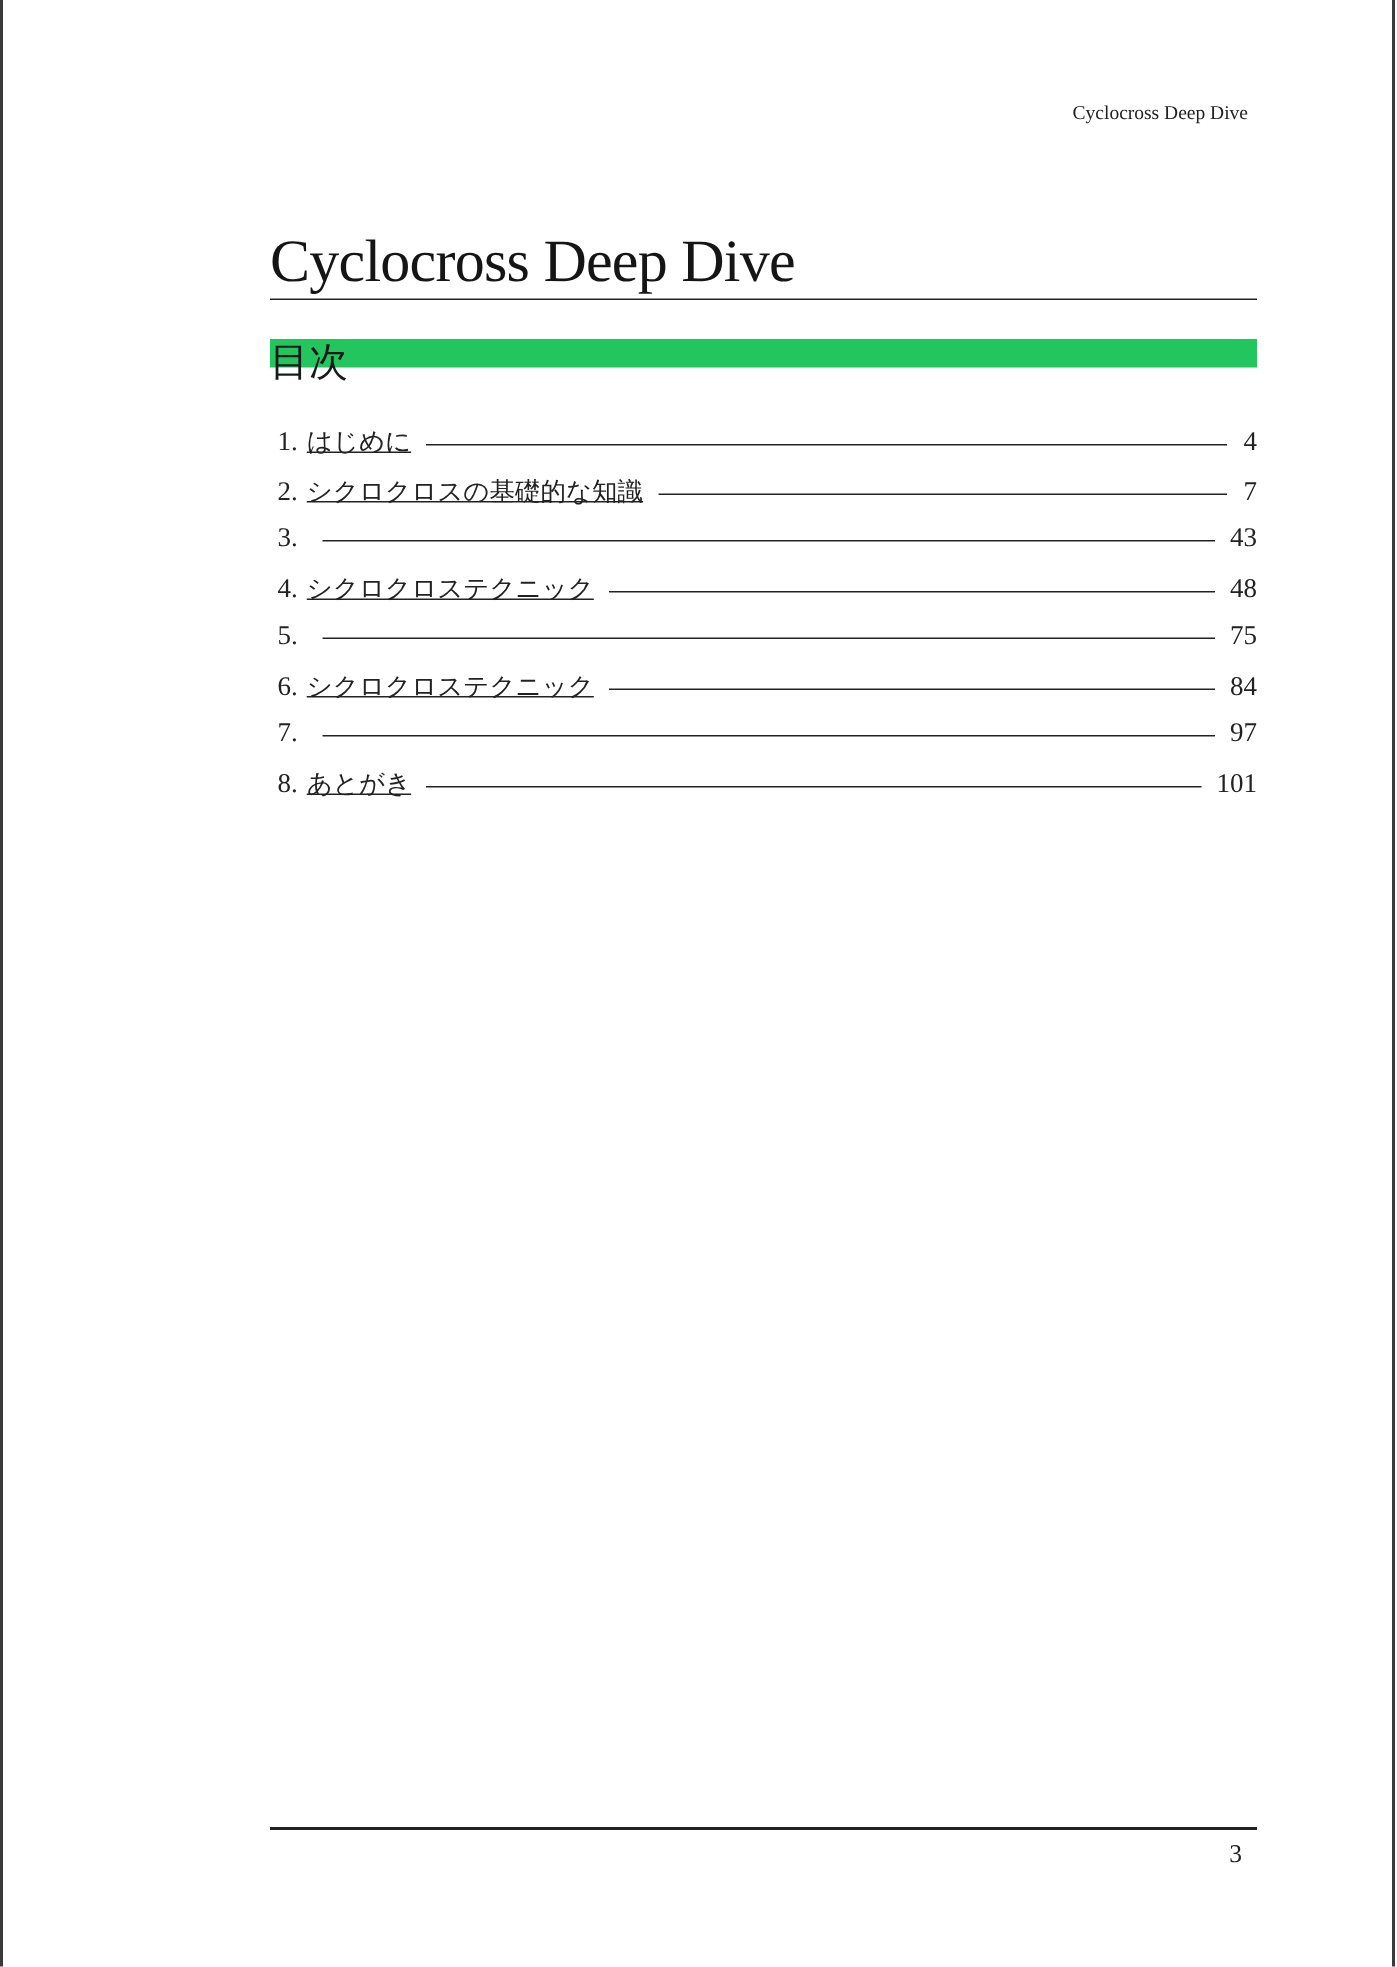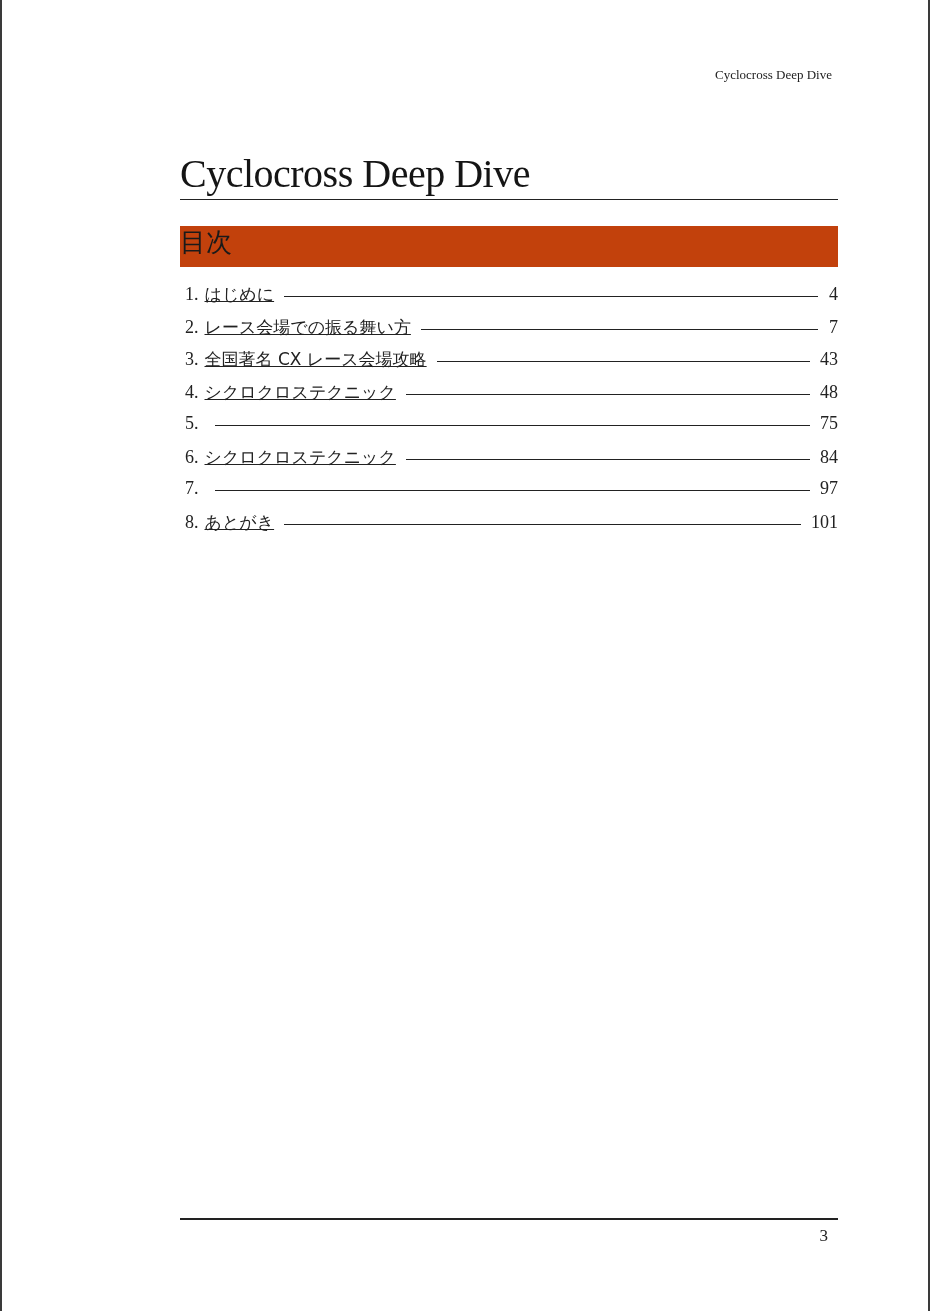--- a/index.html
+++ b/index.html
@@ -13,22 +13,22 @@
     position: absolute; right: 99px; top: 67px; font-family: "Liberation Serif", serif;
     font-size: 13px; color: #222;
   }
   .title {
     position: absolute; left: 180px; top: 150px; width: 658px;
     font-family: "Liberation Serif", serif; font-size: 40px; line-height: 48px;
     letter-spacing: -0.5px; color: #151515; border-bottom: 1.5px solid #222;
     height: 49px;
   }
   .toc-heading {
-    position: absolute; left: 180px; top: 226px; width: 658px; height: 41px;
-    background: #c2410c; font-family: "DejaVu Sans", sans-serif; font-size: 26px;
+    position: absolute; left: 180px; top: 226px; width: 658px; height: 19px;
+    background: #22c55e; font-family: "DejaVu Sans", sans-serif; font-size: 26px;
     line-height: 36px; color: #1a1a1a; padding-left: 0;
   }
   .toc-heading span { position: relative; top: -2px; }
   .toc { position: absolute; left: 185px; top: 283px; width: 653px; }
   .toc-row {
     display: flex; align-items: baseline; height: 32.5px;
     font-family: "DejaVu Sans", sans-serif; font-size: 17px; color: #222;
   }
   .toc-num { font-family: "Liberation Serif", serif; font-size: 18px; margin-right: 6px; }
   .toc-label { white-space: nowrap; text-decoration: underline; }
@@ -56,27 +56,26 @@
 
 <div class="toc">
   <div class="toc-row">
     <span class="toc-num">1.</span>
     <span class="toc-label">はじめに</span>
     <span class="toc-leader"></span>
     <span class="toc-page">4</span>
   </div>
   <div class="toc-row">
     <span class="toc-num">2.</span>
-    <span class="toc-label">レース会場での振る舞い方</span>
+    <span class="toc-label">シクロクロスの基礎的な知識</span>
     <span class="toc-leader"></span>
     <span class="toc-page">7</span>
   </div>
   <div class="toc-row">
     <span class="toc-num">3.</span>
-    <span class="toc-label">全国著名 CX レース会場攻略</span>
     <span class="toc-leader"></span>
     <span class="toc-page">43</span>
   </div>
   <div class="toc-row">
     <span class="toc-num">4.</span>
     <span class="toc-label">シクロクロステクニック</span>
     <span class="toc-leader"></span>
     <span class="toc-page">48</span>
   </div>
   <div class="toc-row">

